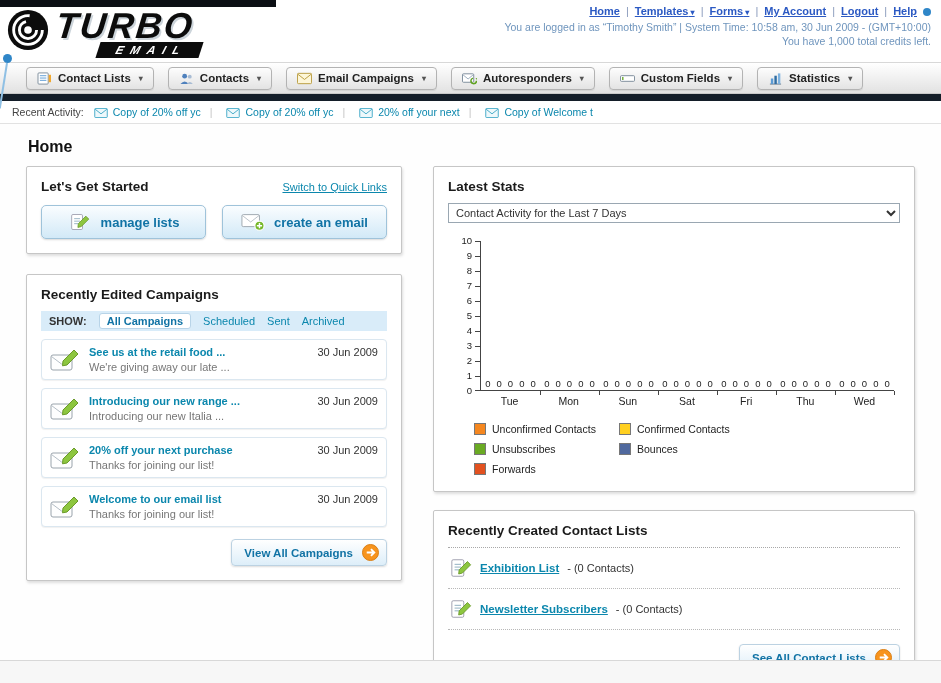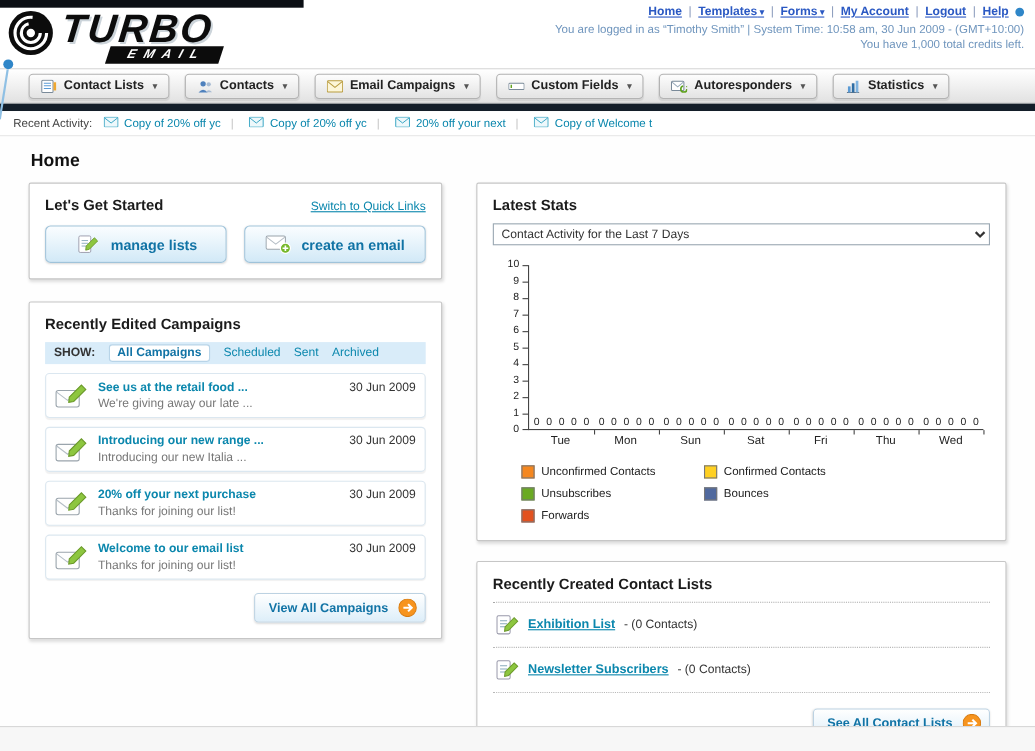--- a/index.html
+++ b/index.html
@@ -36,21 +36,21 @@
          cursor:pointer; box-shadow:0 1px 1px rgba(0,0,0,.08); white-space:nowrap; }
   .tab::after { content:"▾"; font-size:8px; color:#555; margin-left:2px; }
   .nav-icon { width:15px; height:13px; flex:none; }
 
   .darkbar { height:7px; background:#141e29; }
 
   
   .activity-bar { height:23px; background:#fff; border-bottom:1px solid #e2e2e2; display:flex; align-items:center;
                   padding:0 12px; font-size:10.5px; }
   .act-label { color:#444; margin-right:10px; }
-  .act-item { display:inline-flex; align-items:flex-start; gap:5px; color:#0b87ad; cursor:pointer; white-space:nowrap; }
+  .act-item { display:inline-flex; align-items:flex-end; gap:5px; color:#0b87ad; cursor:pointer; white-space:nowrap; }
   .act-item:not(.first)::before { content:"|"; color:#c5c5c5; margin:0 9px; }
   .act-env { width:14px; height:10px; flex:none; }
 
   
   .content { padding:10px 26px 0 26px; background:#fefefe; height:536px; }
   .page-title { font-size:16px; font-weight:bold; color:#111; margin:4px 0 10px 2px; }
   .cols { display:flex; gap:31px; align-items:flex-start; }
   .col-left { width:376px; flex:none; }
   .col-right { flex:1; min-width:0; }
   .panel { background:#fff; border:1px solid #c6c6c6; border-radius:2px; box-shadow:1px 2px 3px rgba(0,0,0,.13); }
@@ -96,21 +96,21 @@
   .ytick { position:absolute; right:0; width:5px; height:1px; background:#444; }
   .plot { flex:1; height:150px; border-left:1px solid #444; border-bottom:1px solid #444; position:relative; }
   .groups { position:absolute; left:0; right:0; top:0; bottom:0; display:flex; }
   .cgroup { flex:1; position:relative; }
   .cgroup::after { content:""; position:absolute; right:-1px; bottom:-5px; width:1px; height:4px; background:#444; }
   .zeros { position:absolute; bottom:1px; left:0; right:0; display:flex; justify-content:center; gap:6px;
            font-size:9.5px; color:#222; }
   .x-labels { display:flex; margin-left:26px; margin-top:4px; }
   .xlab { flex:1; text-align:center; font-size:10.5px; color:#222; }
   .legend { margin:16px 0 2px 26px; display:flex; flex-wrap:wrap; row-gap:8px; }
-  .legend-item { width:166px; display:flex; align-items:center; font-size:10.5px; color:#222; }
+  .legend-item { width:145px; display:flex; align-items:center; font-size:10.5px; color:#222; }
   .swatch { width:12px; height:12px; border:1px solid #777; margin-right:6px; flex:none; }
 
   
   .contact-lists { margin-top:18px; padding:12px 14px 14px 14px; }
   .contact-lists h2 { border-bottom:1px dotted #a8a8a8; padding-bottom:9px; }
   .cl-item { display:flex; align-items:center; gap:8px; padding:9px 2px; border-bottom:1px dotted #b8b8b8; }
   .cl-icon { width:22px; height:22px; flex:none; }
   .cl-name { color:#0b87ad; font-size:11.5px; font-weight:bold; text-decoration:underline; cursor:pointer; }
   .cl-detail { color:#333; font-size:11px; }
   .see-all-row { text-align:right; margin-top:14px; }
@@ -227,29 +227,29 @@
       <span>Contacts</span>
     </div>
     <div class="tab">
       <svg class="nav-icon">
           <use href="#sym-nav-mail"></use>
         </svg>
       <span>Email Campaigns</span>
     </div>
     <div class="tab">
       <svg class="nav-icon">
-          <use href="#sym-nav-fields"></use>
-        </svg>
-      <span>Custom Fields</span>
+          <use href="#sym-nav-auto"></use>
+        </svg>
+      <span>Autoresponders</span>
     </div>
     <div class="tab">
       <svg class="nav-icon">
-          <use href="#sym-nav-auto"></use>
-        </svg>
-      <span>Autoresponders</span>
+          <use href="#sym-nav-fields"></use>
+        </svg>
+      <span>Custom Fields</span>
     </div>
     <div class="tab">
       <svg class="nav-icon">
           <use href="#sym-nav-stats"></use>
         </svg>
       <span>Statistics</span>
     </div>
   </div>
 
   <div class="darkbar"></div>

